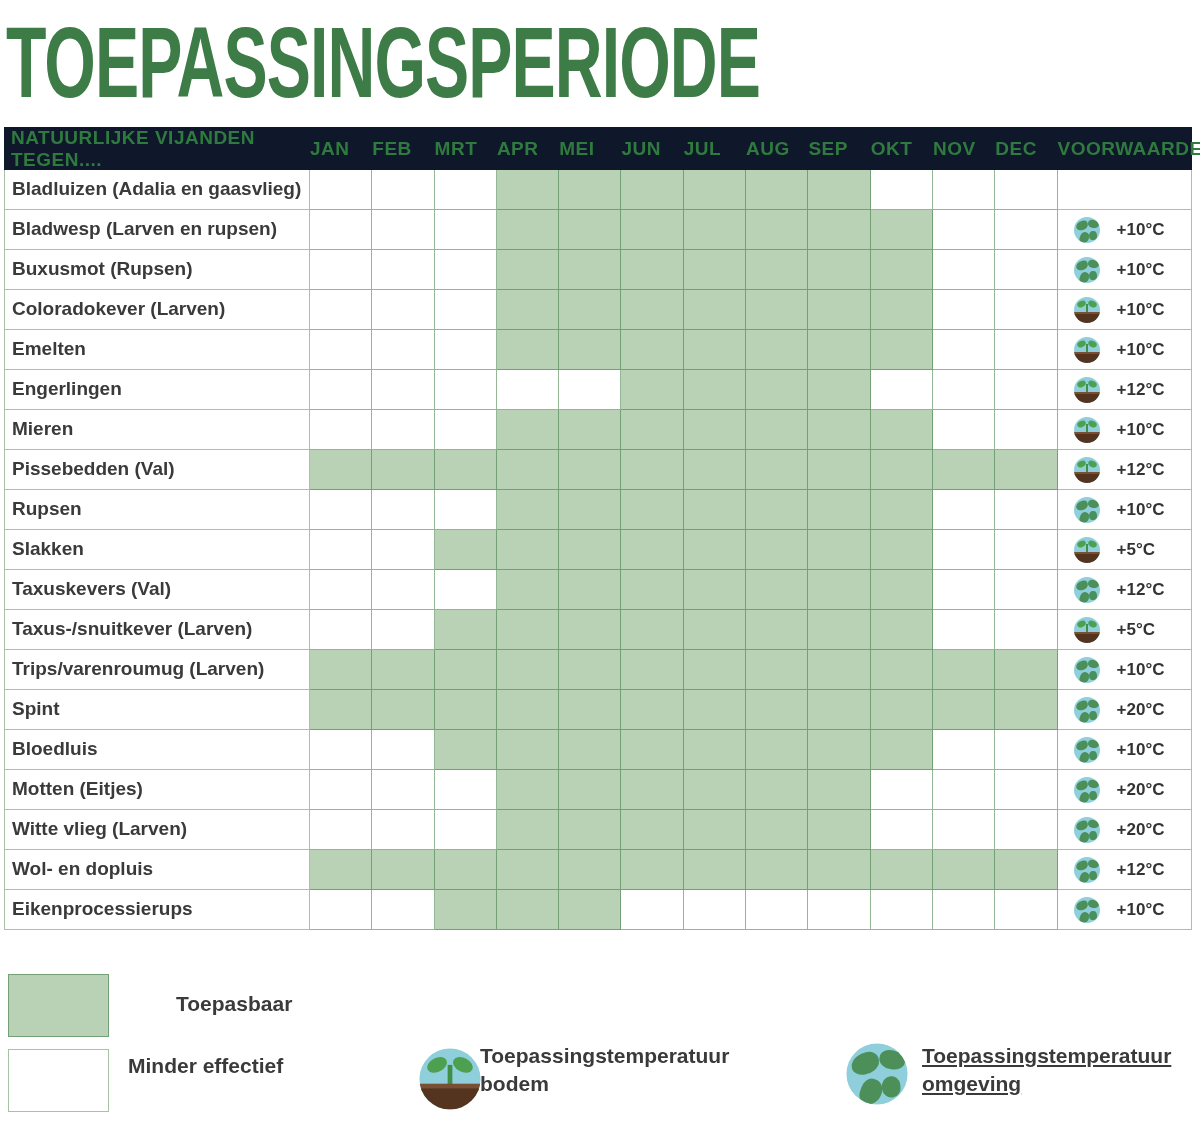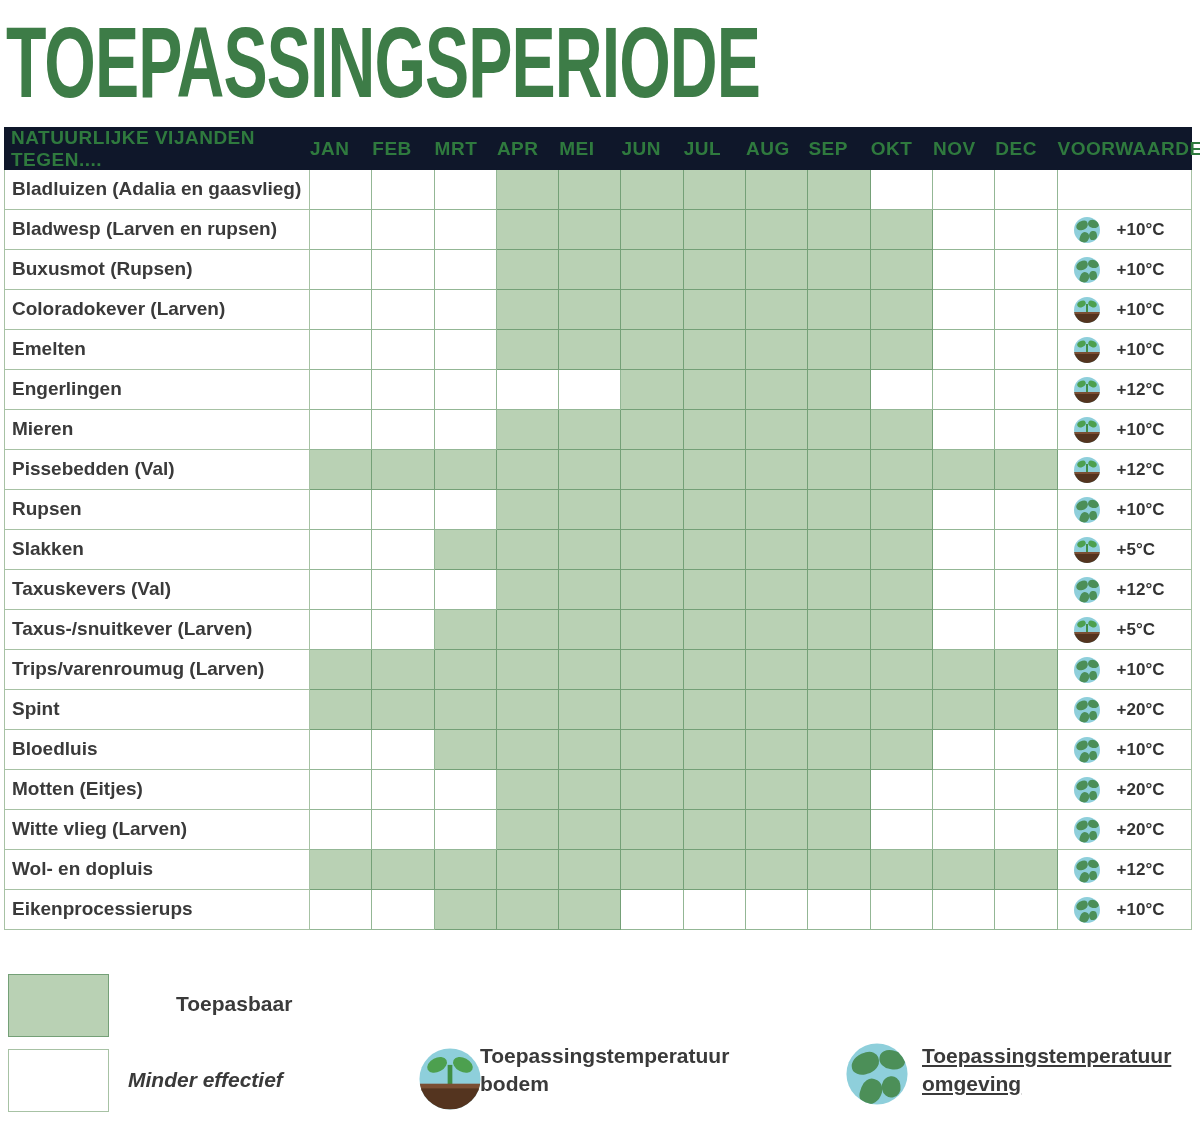--- a/index.html
+++ b/index.html
@@ -36,21 +36,21 @@
   .soil .leaf{width:9px;height:6px;background:#4da04f;border-radius:50%;}
   .soil .leaf.l{left:3px;top:4px;transform:rotate(-28deg);}
   .soil .leaf.r{right:3px;top:4px;transform:rotate(28deg);}
   
   .legend{position:absolute;left:0;top:930px;width:1200px;height:191px;}
   .swatch{position:absolute;box-sizing:border-box;width:101px;height:63px;}
   .swatch.green{left:8px;top:44px;background:#b9d1b4;border:1px solid #74a077;}
   .swatch.white{left:8px;top:119px;background:#fff;border:1px solid #a7c2a4;}
   .legend-label{position:absolute;font-size:21px;font-weight:bold;color:#3a3a3a;}
   .lab-applicable{left:128px;top:62px;margin-left:48px;}
-  .lab-less{left:128px;top:138px;font-style:italic;}
+  .lab-less{left:128px;top:124px;}
   .legend-icon{position:absolute;width:64px;height:64px;}
   .legend-icon .icon{position:absolute;left:50%;top:50%;margin:-13px 0 0 -13px;transform:scale(2.35);}
   .li-soil{left:418px;top:117px;}
   .li-globe{left:845px;top:112px;}
   .lab-soil{left:480px;top:112px;width:275px;line-height:1.35;}
   .lab-ambient{left:922px;top:112px;width:260px;line-height:1.35;text-decoration:underline;}
 </style>
 </head>
 <body>
 

